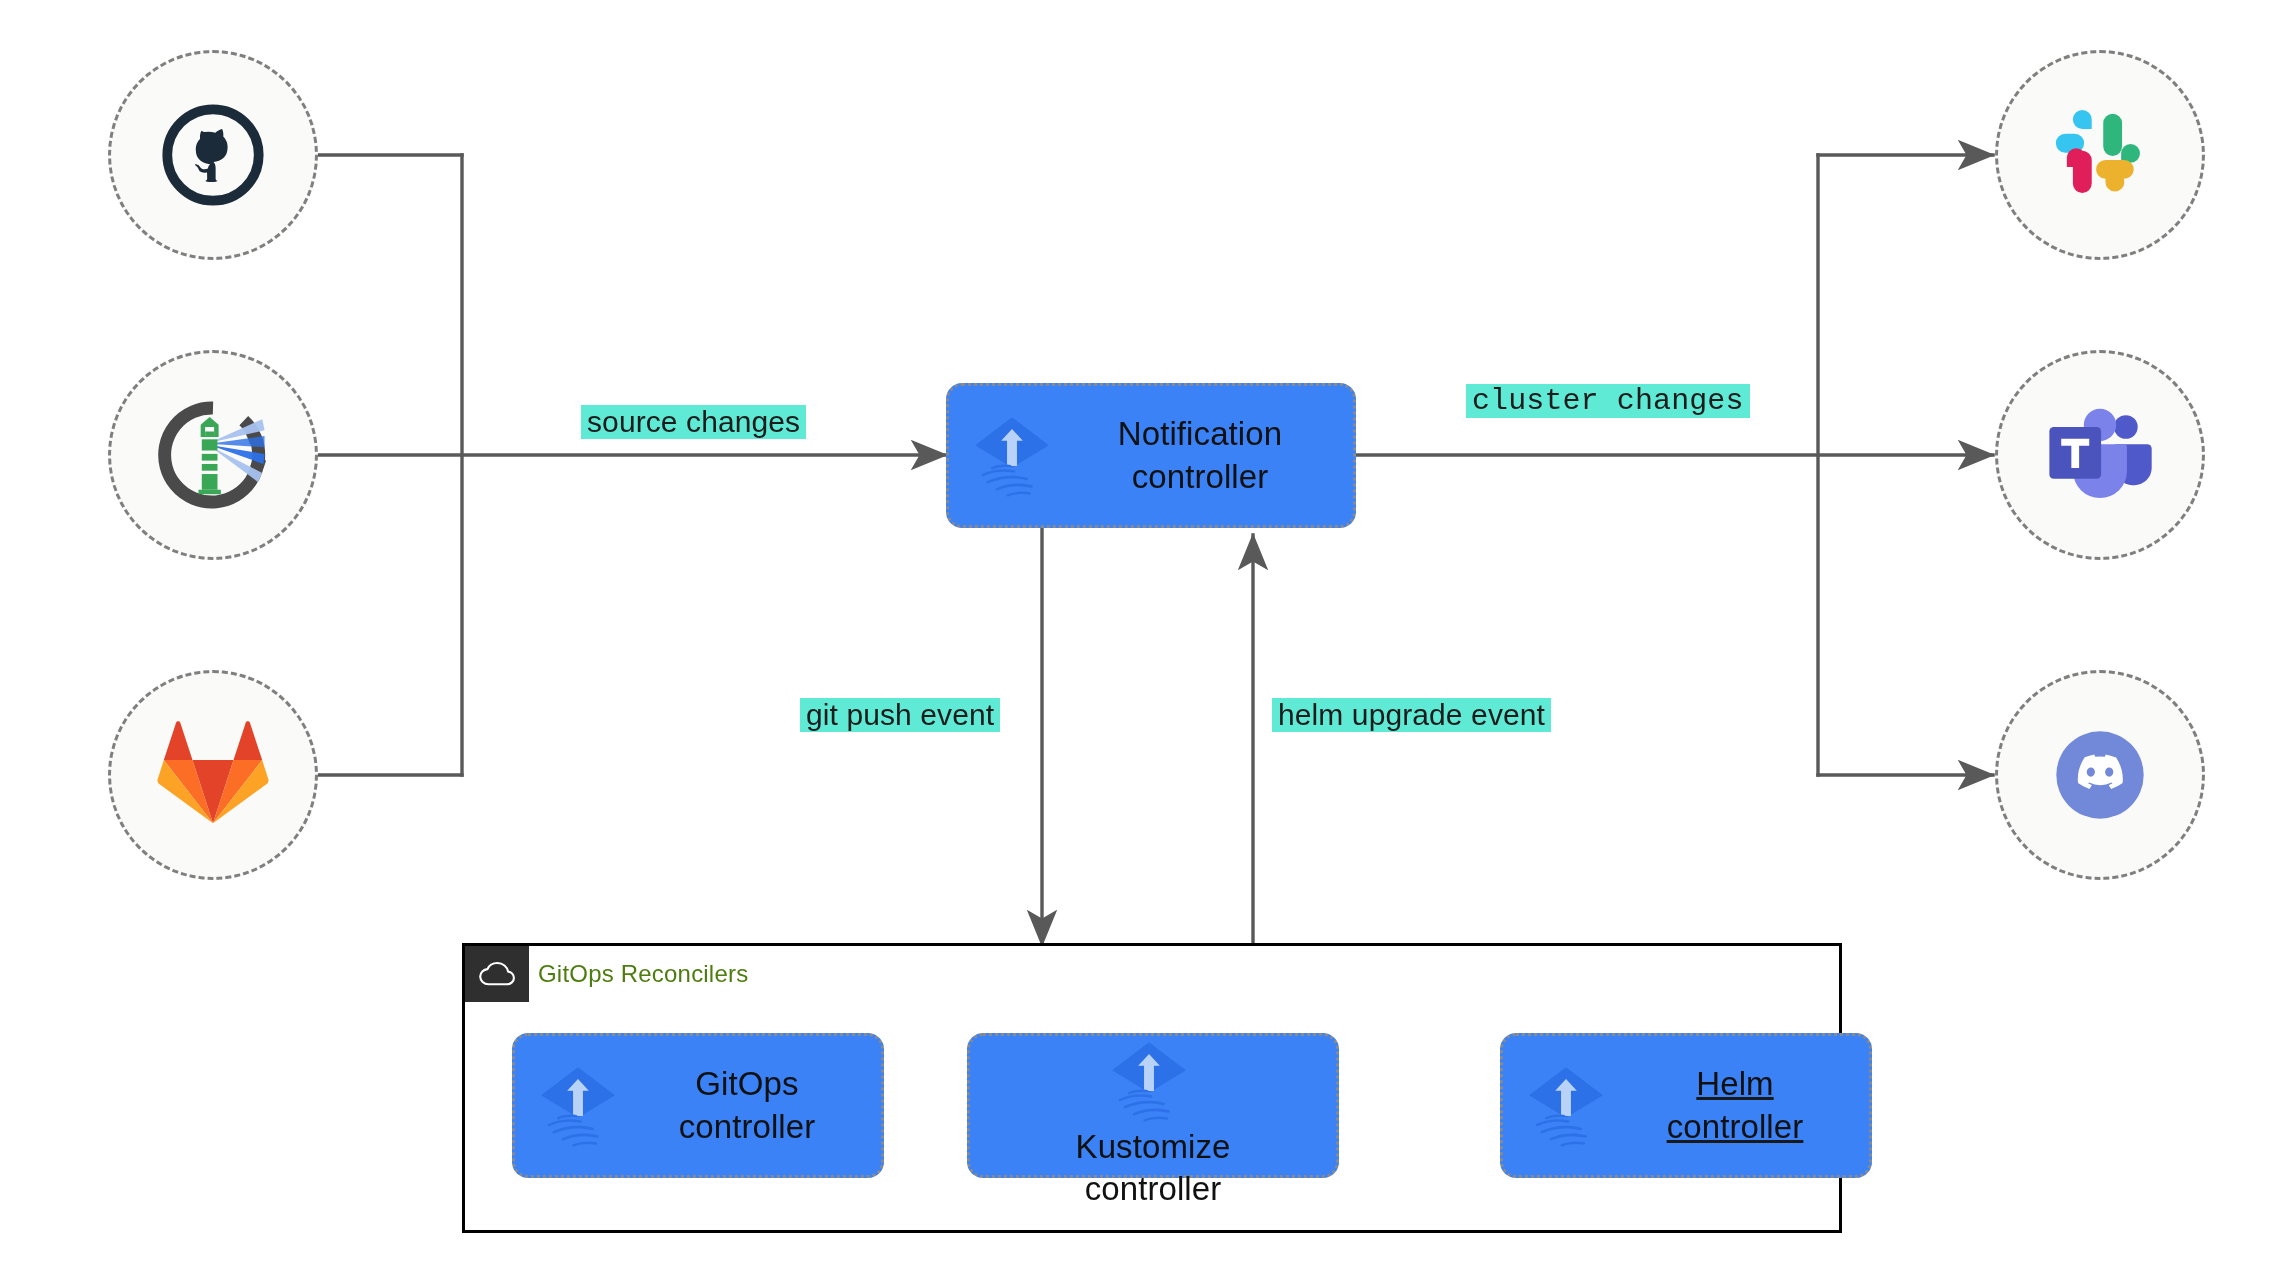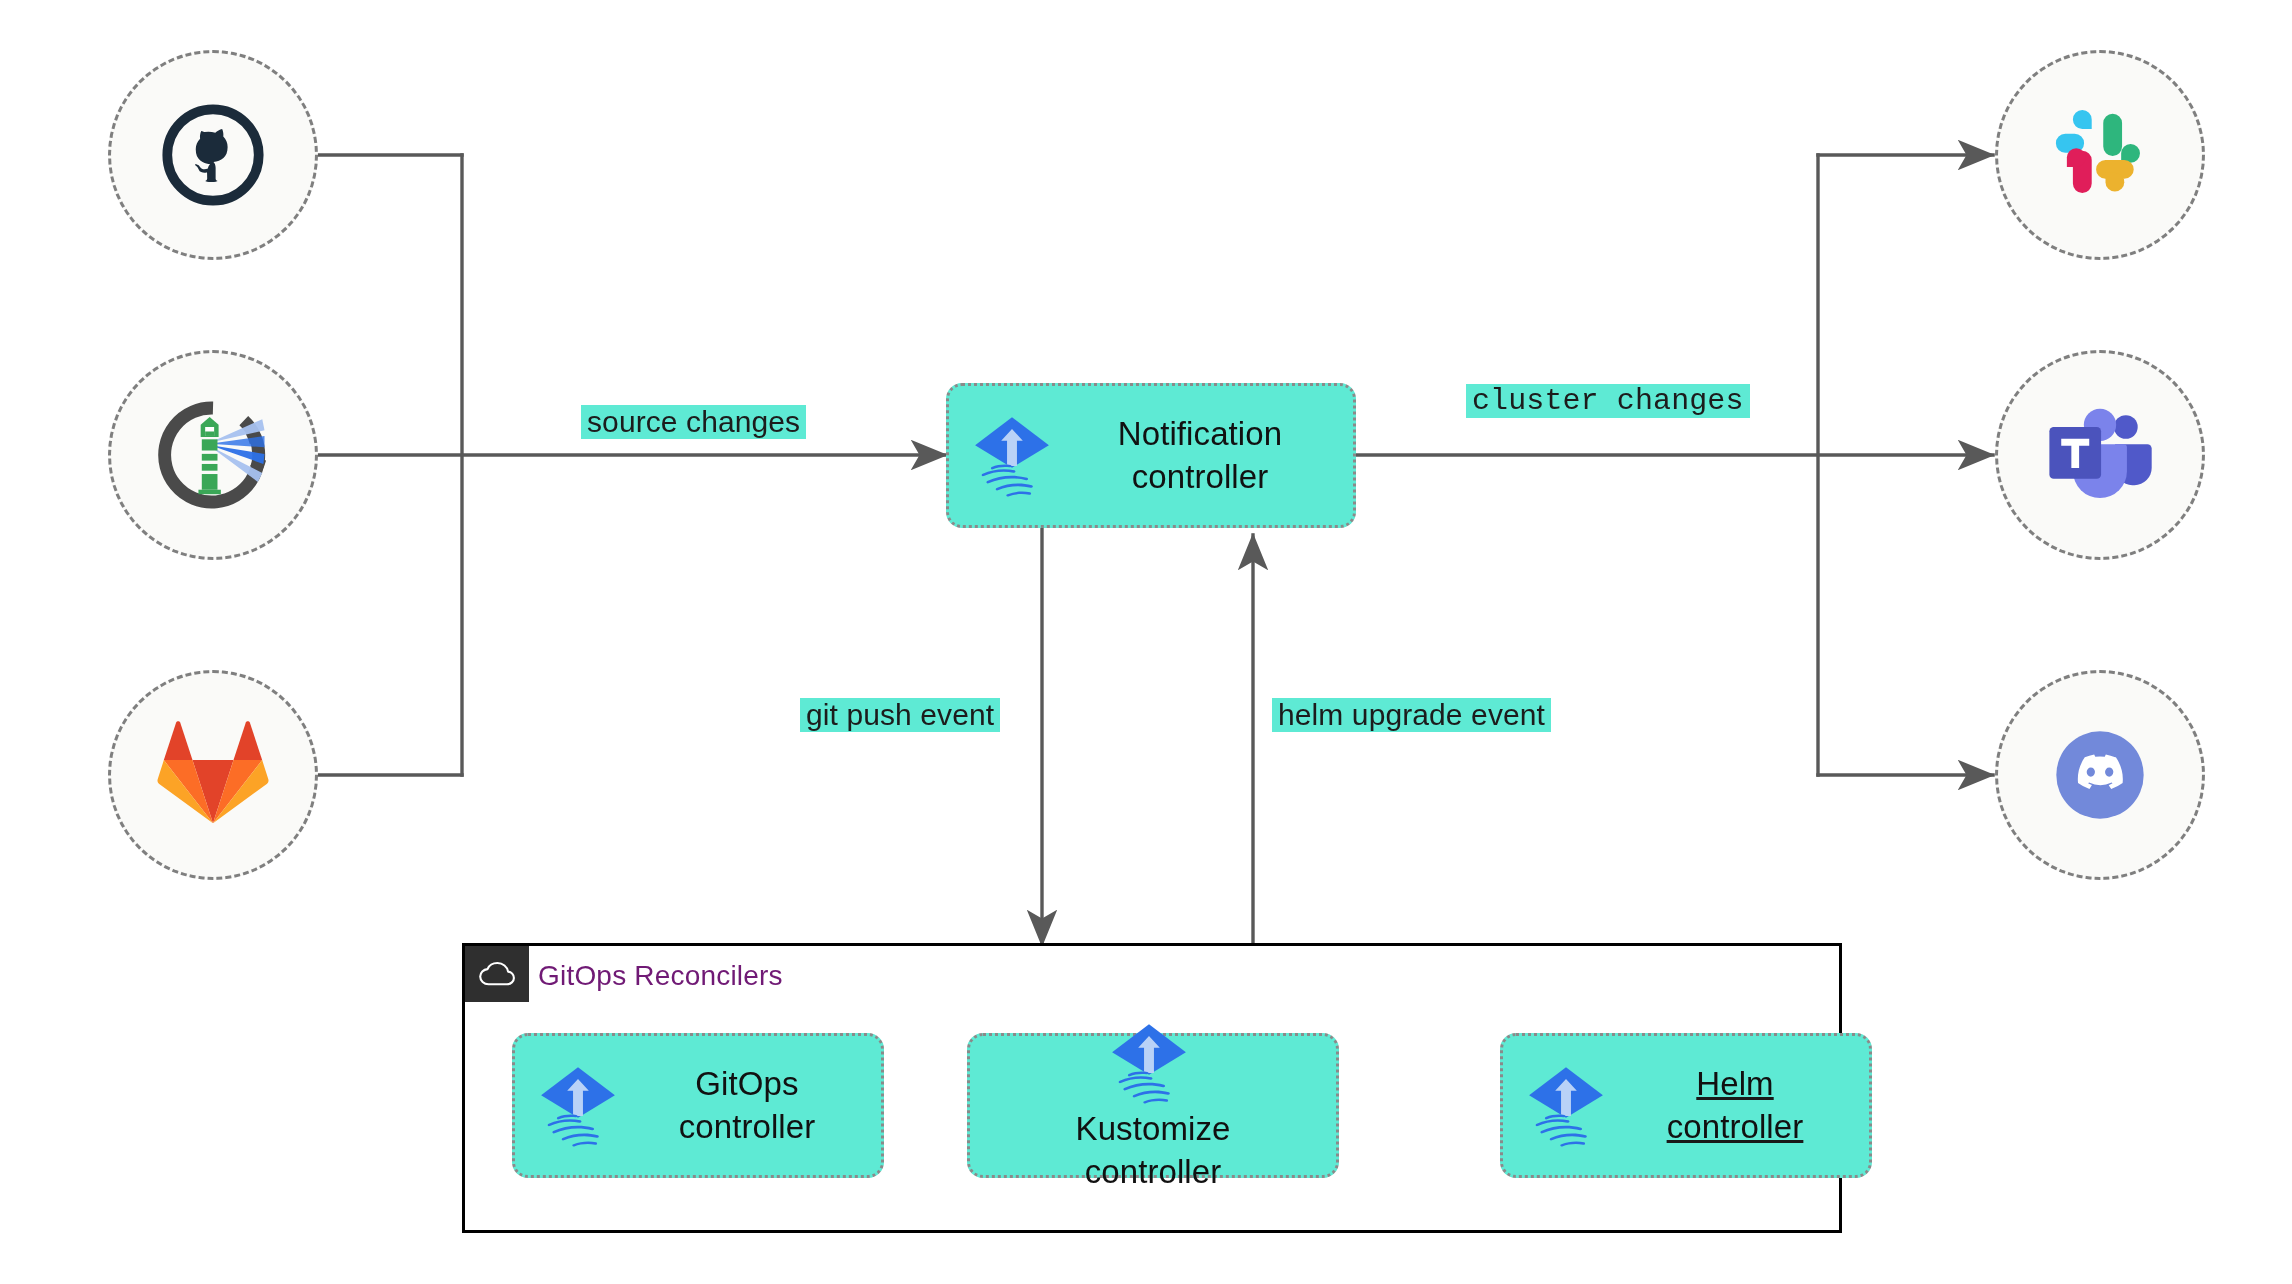--- a/index.html
+++ b/index.html
@@ -21,27 +21,26 @@
     border:3px dashed #7f7f7f;
     background:#fafaf8;
     display:flex;align-items:center;justify-content:center;
     box-sizing:border-box;
   }
   .node-circle .glyph{width:112px;height:112px;display:block;}
 
   
   .ctrl-box{
     position:absolute;
-    background:#5eead4;
+    background:#3b82f6;
     border:3px dotted #8a8a8a;
     border-radius:16px;
     box-sizing:border-box;
     display:flex;align-items:center;
     padding:0 18px;
-    justify-content:center;
   }
   .ctrl-box .ctrl-icon{width:90px;height:90px;flex:0 0 90px;margin-right:8px;}
   .ctrl-box .ctrl-label{
     flex:1;text-align:center;
     font-size:33px;line-height:1.28;
     color:#111;
     white-space:pre-line;
     letter-spacing:.1px;
   }
 
@@ -52,21 +51,21 @@
     background:#ffffff;
     box-sizing:border-box;
   }
   #group-tab{
     position:absolute;
     background:#2f2f2f;
     display:flex;align-items:center;justify-content:center;
   }
   #group-title{
     position:absolute;
-    font-size:28px;color:#701a75;
+    font-size:24px;color:#4d7c0f;
     letter-spacing:.2px;
   }
 
   
   .edge-label{
     position:absolute;
     font-size:30px;
     color:#1c1c1c;
     white-space:nowrap;
     background:#5eead4;

